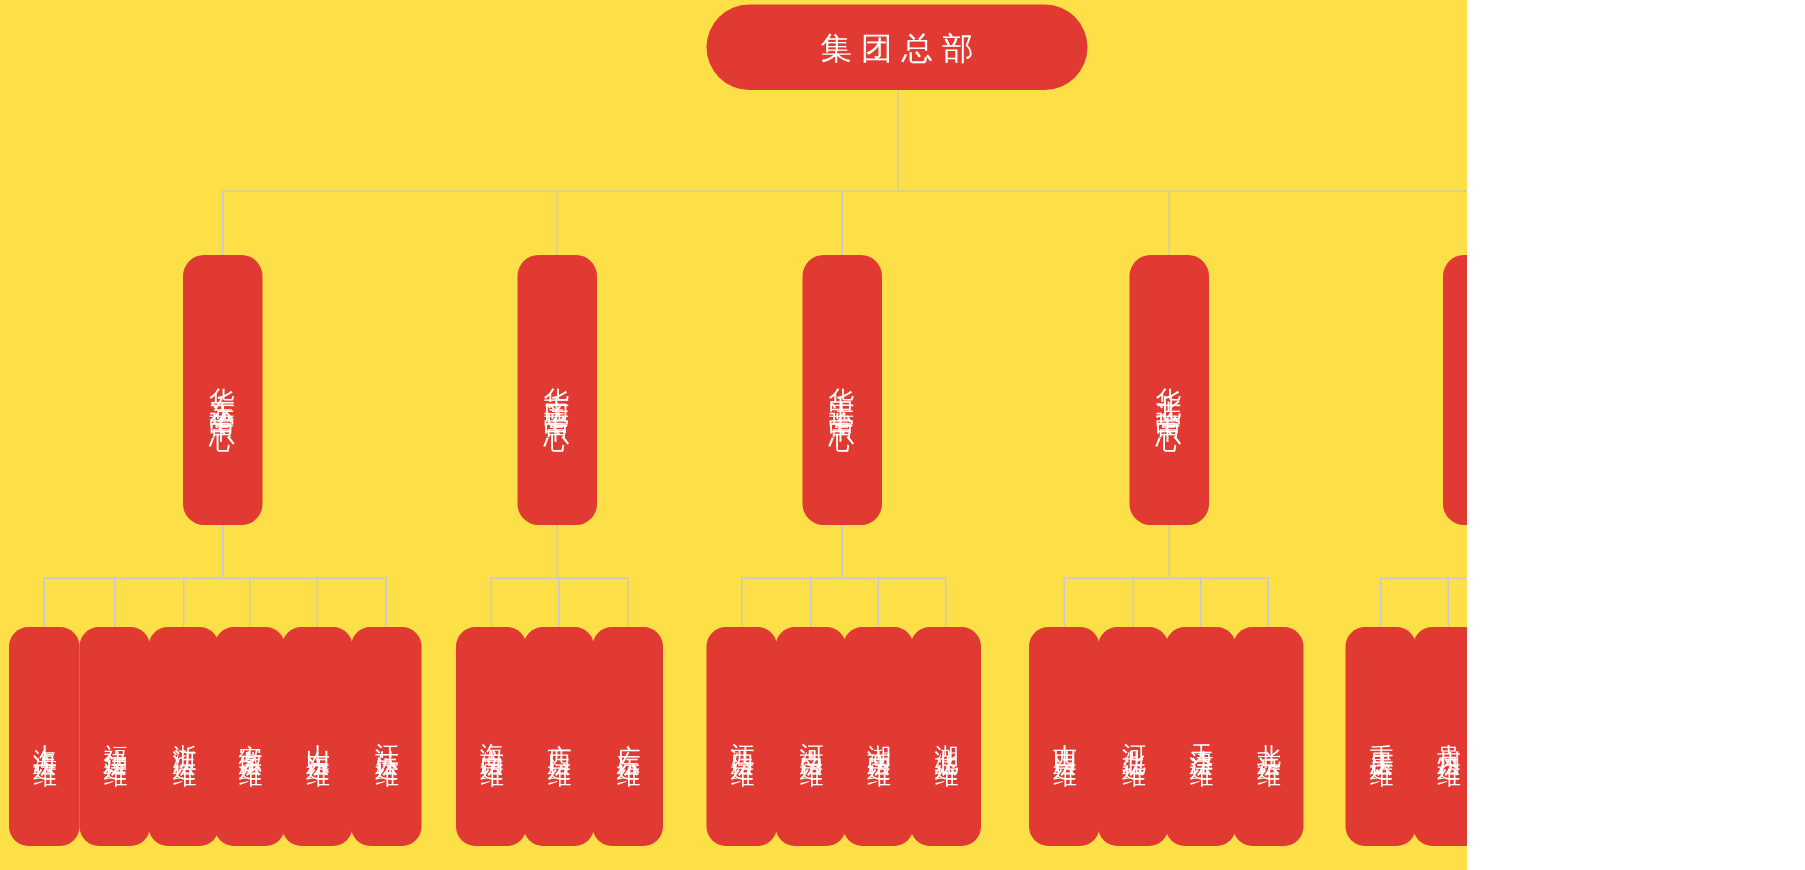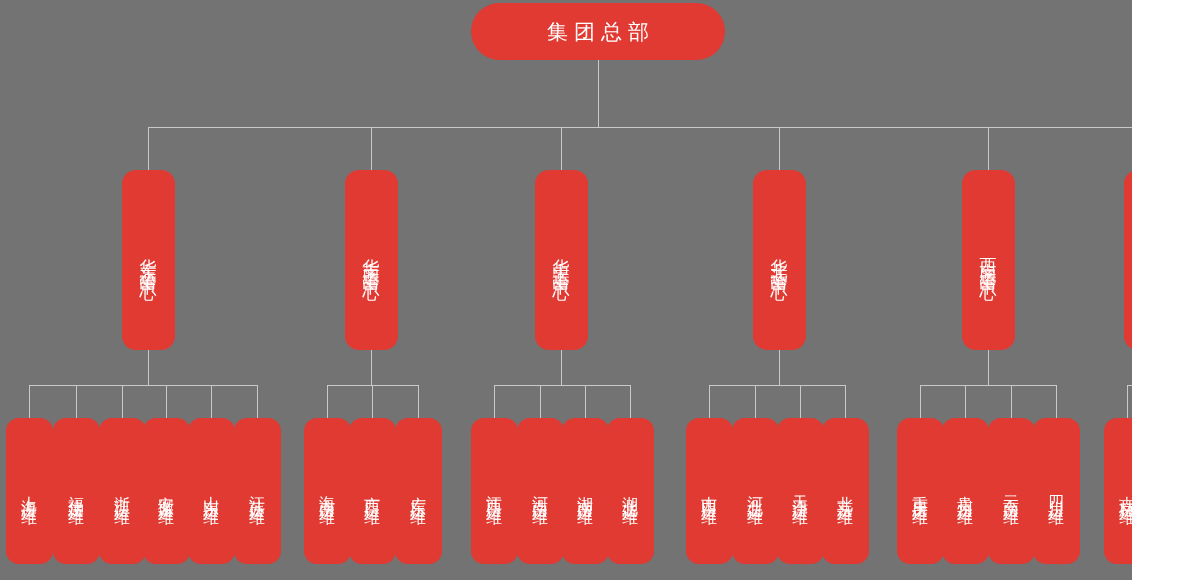--- a/index.html
+++ b/index.html
@@ -5,25 +5,24 @@
   html, body {
     margin: 0;
     padding: 0;
     background: #ffffff;
   }
   body {
     font-family: "Liberation Sans", "DejaVu Sans", sans-serif;
   }
   #chart-root {
     position: relative;
-    width: 1108px;
+    width: 978px;
     height: 580px;
-    background: #737373;
+    background: #fde047;
     overflow: hidden;
-    padding-left: 24px;
   }
 
   
   .node {
     position: absolute;
     background: #e03a32;
     color: #ffffff;
     display: flex;
     align-items: center;
     justify-content: center;

